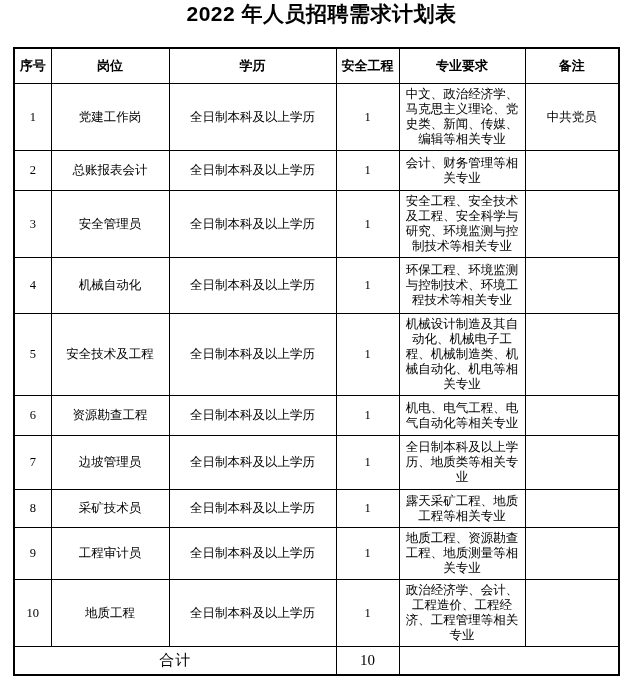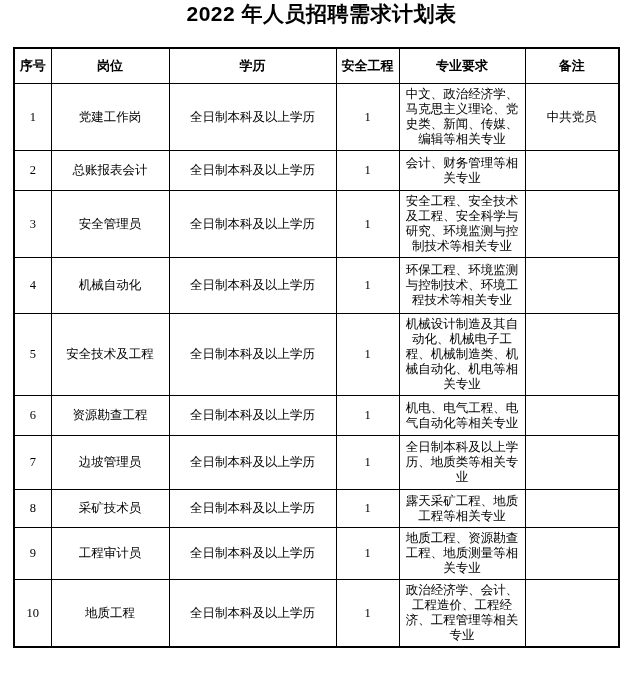--- a/index.html
+++ b/index.html
@@ -181,15 +181,20 @@
         <td class="c-remark"></td>
       </tr>
       <tr class="r10">
         <td class="c-no">10</td>
         <td class="c-pos">地质工程</td>
         <td class="c-edu">全日制本科及以上学历</td>
         <td class="c-cnt">1</td>
         <td class="c-major">政治经济学、会计、工程造价、工程经济、工程管理等相关专业</td>
         <td class="c-remark"></td>
       </tr>
+      <tr class="footer-row">
+        <td class="sum-label" colspan="3">合计</td>
+        <td class="sum-total">10</td>
+        <td class="sum-empty" colspan="2"></td>
+      </tr>
     </tbody>
   </table>
 </div>
 
 </body></html>

